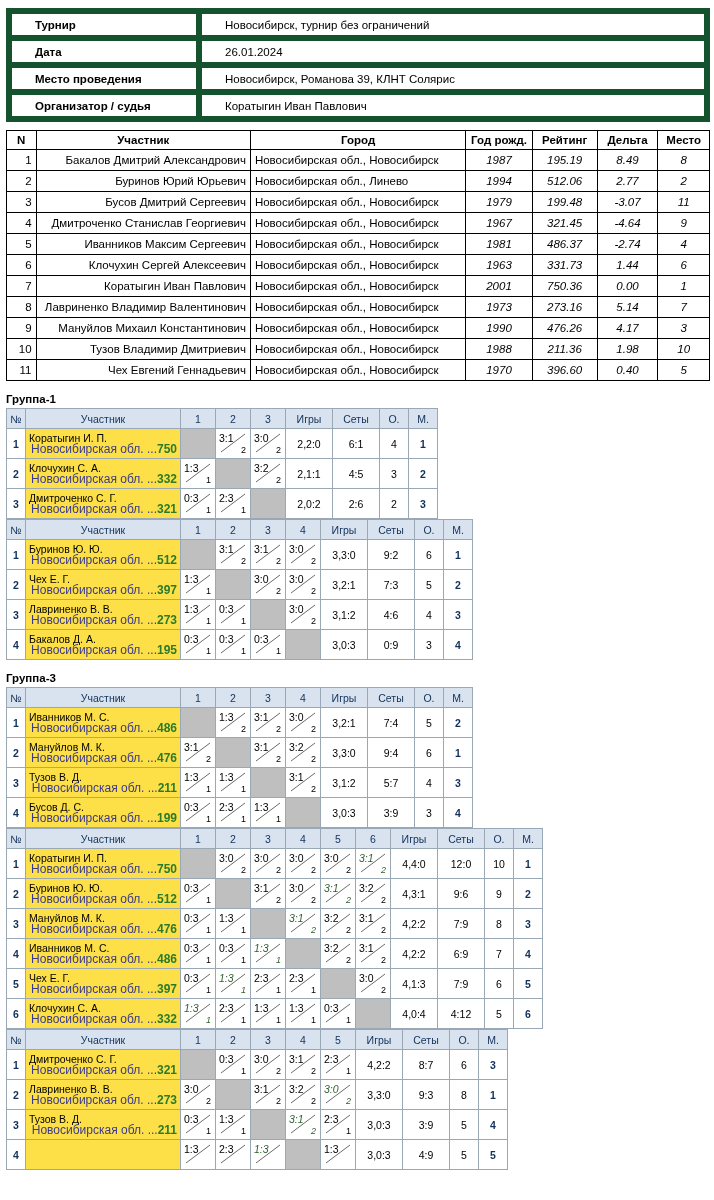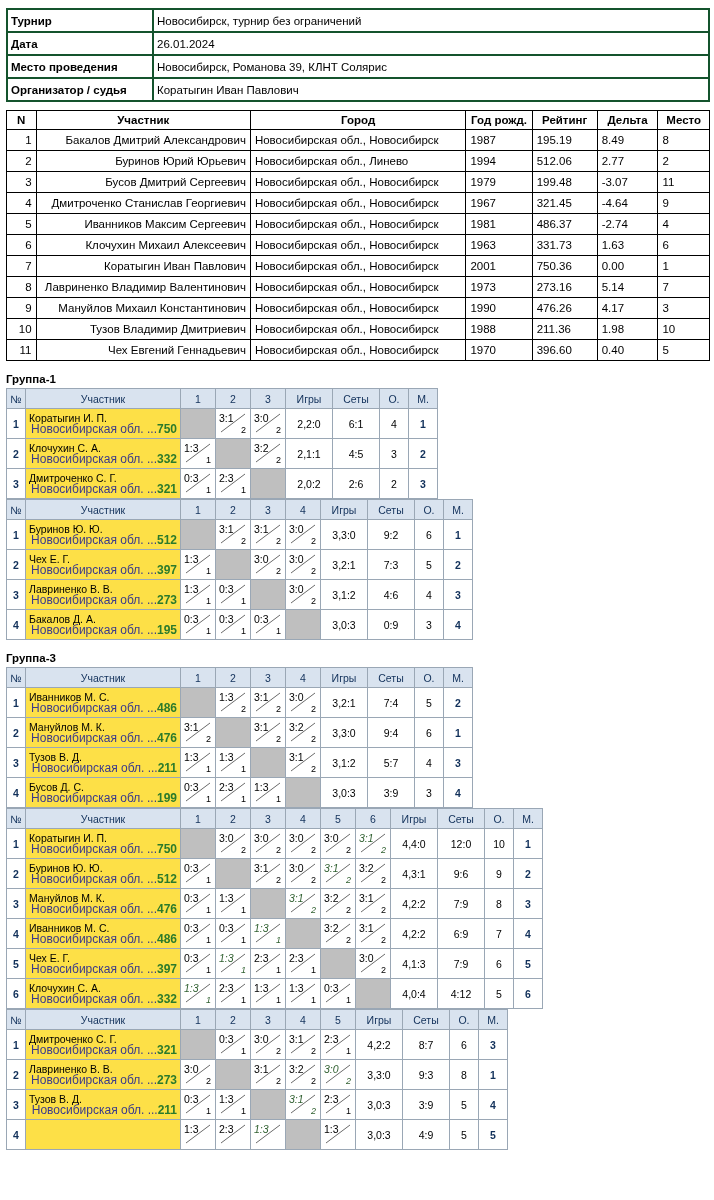--- a/index.html
+++ b/index.html
@@ -1,31 +1,31 @@
 <!DOCTYPE html>
 <html><head>
 <meta charset="utf-8">
 <style>
   html,body{margin:0;padding:0;background:#ffffff;}
   body{font-family:"Liberation Sans", sans-serif;font-size:11px;color:#000;width:714px;}
   .page{width:714px;position:relative;padding:4px 4px 0 4px;box-sizing:border-box;}
 
   
   table.info{border-collapse:collapse;width:704px;margin:4px 0 0 2px;}
-  table.info td{border:2px solid #14532d;padding:2px 3px;height:17px;font-size:11.5px;}
+  table.info td{border:6px solid #14532d;padding:2px 23px;height:17px;font-size:11.5px;}
   table.info td.lbl{width:138px;font-weight:bold;}
 
   
   table.players{border-collapse:collapse;width:704px;margin:8px 0 0 2px;}
   table.players th{border:1px solid #000;padding:3px 4px;font-size:11.5px;font-weight:bold;text-align:center;}
   table.players td{border:1px solid #000;padding:2px 4px;font-size:11.5px;height:16px;}
   table.players td.n{text-align:right;width:22px;}
   table.players td.name{text-align:right;}
   table.players td.city{text-align:left;}
-  table.players td.num{text-align:left;}
+  table.players td.num{text-align:center;font-style:italic;}
   table.players th.c-n{width:22px;}
   table.players th.c-name{width:228px;}
   table.players th.c-city{width:230px;}
   table.players th.c-year{width:62px;}
   table.players th.c-rat{width:58px;}
   table.players th.c-delta{width:54px;}
   table.players th.c-place{width:44px;}
 
   
   .gcap{font-weight:bold;font-size:11.5px;margin:12px 0 3px 2px;color:#000;}
@@ -130,25 +130,25 @@
           <td class="n">5</td>
           <td class="name">Иванников Максим Сергеевич</td>
           <td class="city">Новосибирская обл., Новосибирск</td>
           <td class="num">1981</td>
           <td class="num">486.37</td>
           <td class="num">-2.74</td>
           <td class="num">4</td>
         </tr>
         <tr>
           <td class="n">6</td>
-          <td class="name">Клочухин Михаил Алексеевич</td>
+          <td class="name">Клочухин Сергей Алексеевич</td>
           <td class="city">Новосибирская обл., Новосибирск</td>
           <td class="num">1963</td>
           <td class="num">331.73</td>
-          <td class="num">1.63</td>
+          <td class="num">1.44</td>
           <td class="num">6</td>
         </tr>
         <tr>
           <td class="n">7</td>
           <td class="name">Коратыгин Иван Павлович</td>
           <td class="city">Новосибирская обл., Новосибирск</td>
           <td class="num">2001</td>
           <td class="num">750.36</td>
           <td class="num">0.00</td>
           <td class="num">1</td>

